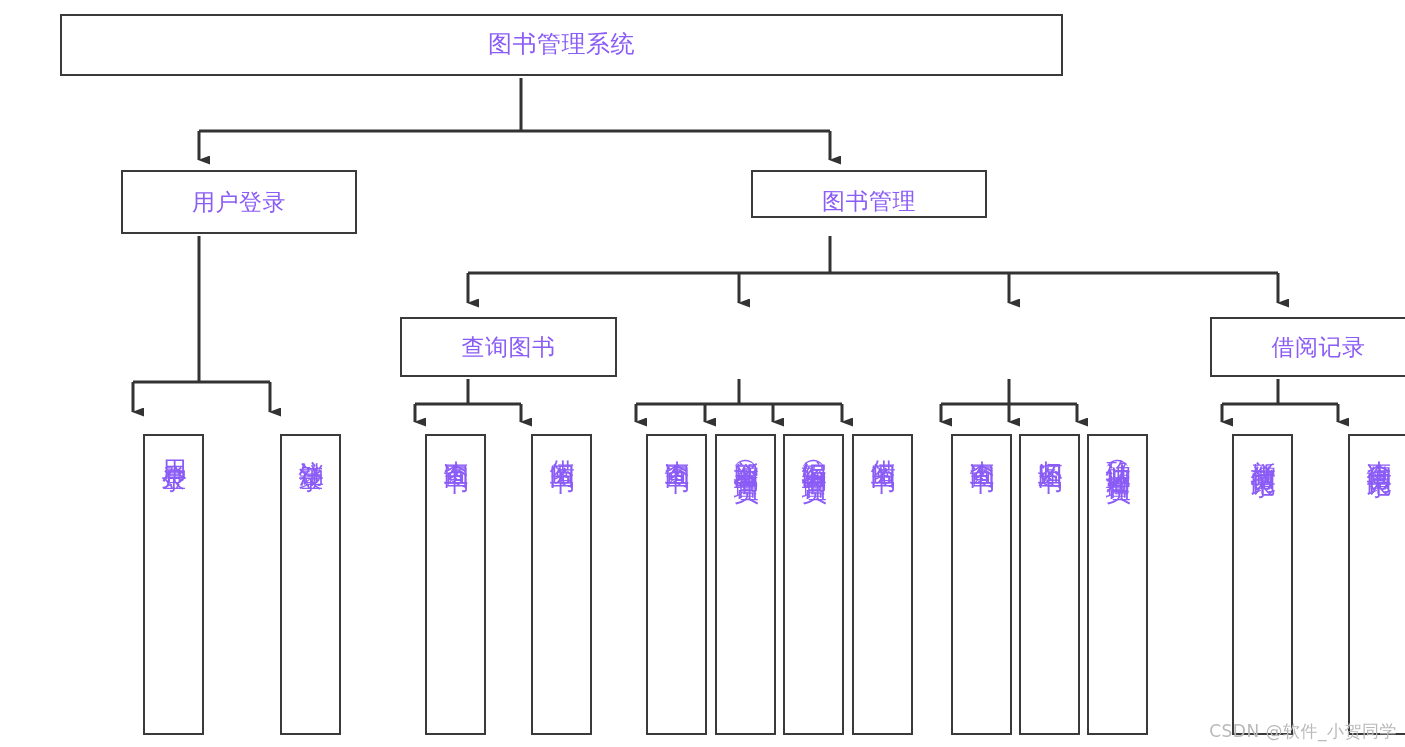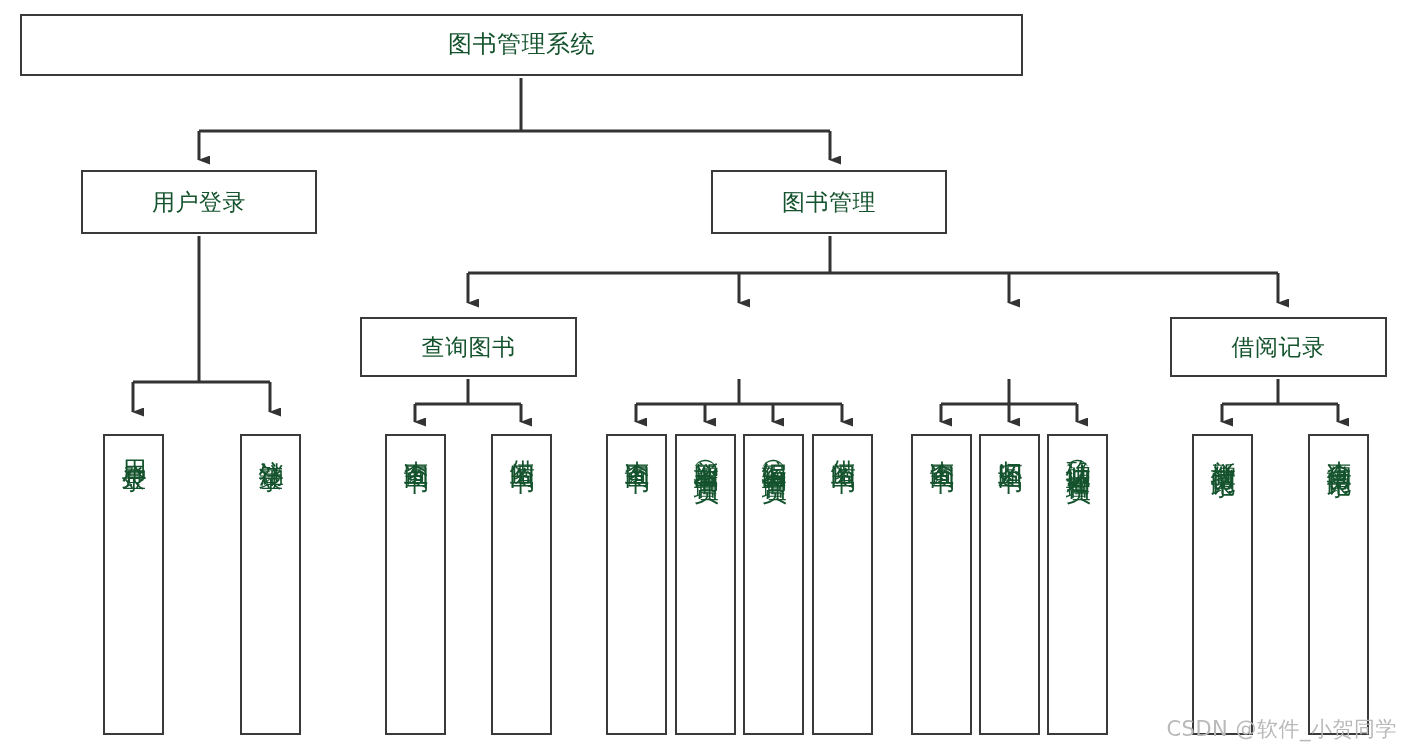--- a/index.html
+++ b/index.html
@@ -26,26 +26,27 @@
     top: 0;
     width: 1405px;
     height: 747px;
     pointer-events: none;
   }
   .node {
     position: absolute;
     box-sizing: border-box;
     border: 2px solid #3a3a3a;
     background: #ffffff;
-    color: #14532d;
+    color: #8b5cf6;
     display: flex;
     align-items: center;
     justify-content: center;
     text-align: center;
     z-index: 2;
+    margin-left: 40px;
   }
   .node .label {
     display: block;
     line-height: 1.24;
     letter-spacing: 0.5px;
   }
   
   .node.h .label {
     writing-mode: horizontal-tb;
     font-size: 23px;
@@ -63,21 +64,21 @@
     text-orientation: upright;
     font-size: 25px;
     line-height: 1.05;
     letter-spacing: 3px;
     white-space: nowrap;
   }
   #watermark {
     position: absolute;
     right: 8px;
     bottom: 4px;
-    font-size: 21px;
+    font-size: 17px;
     color: #b9b9b9;
     letter-spacing: 0.5px;
     z-index: 5;
     user-select: none;
   }
 </style>
 </head>
 <body>
 
 <div id="diagram">
@@ -133,21 +134,21 @@
     </g>
   </svg>
 
   <div class="node h root" style="left:20px; top:14px; width:1003px; height:62px;">
     <span class="label">图书管理系统</span>
   </div>
 
   <div class="node h" style="left:81px; top:170px; width:236px; height:64px;">
     <span class="label">用户登录</span>
   </div>
-  <div class="node h" style="left:711px; top:170px; width:236px; height:64px;">
+  <div class="node h" style="left:711px; top:170px; width:236px; height:48px;align-items:flex-end;">
     <span class="label">图书管理</span>
   </div>
 
   <div class="node h" style="left:360px; top:317px; width:217px; height:60px;">
     <span class="label">查询图书</span>
   </div>
   <div class="node h" style="left:1170px; top:317px; width:217px; height:60px;">
     <span class="label">借阅记录</span>
   </div>
 

